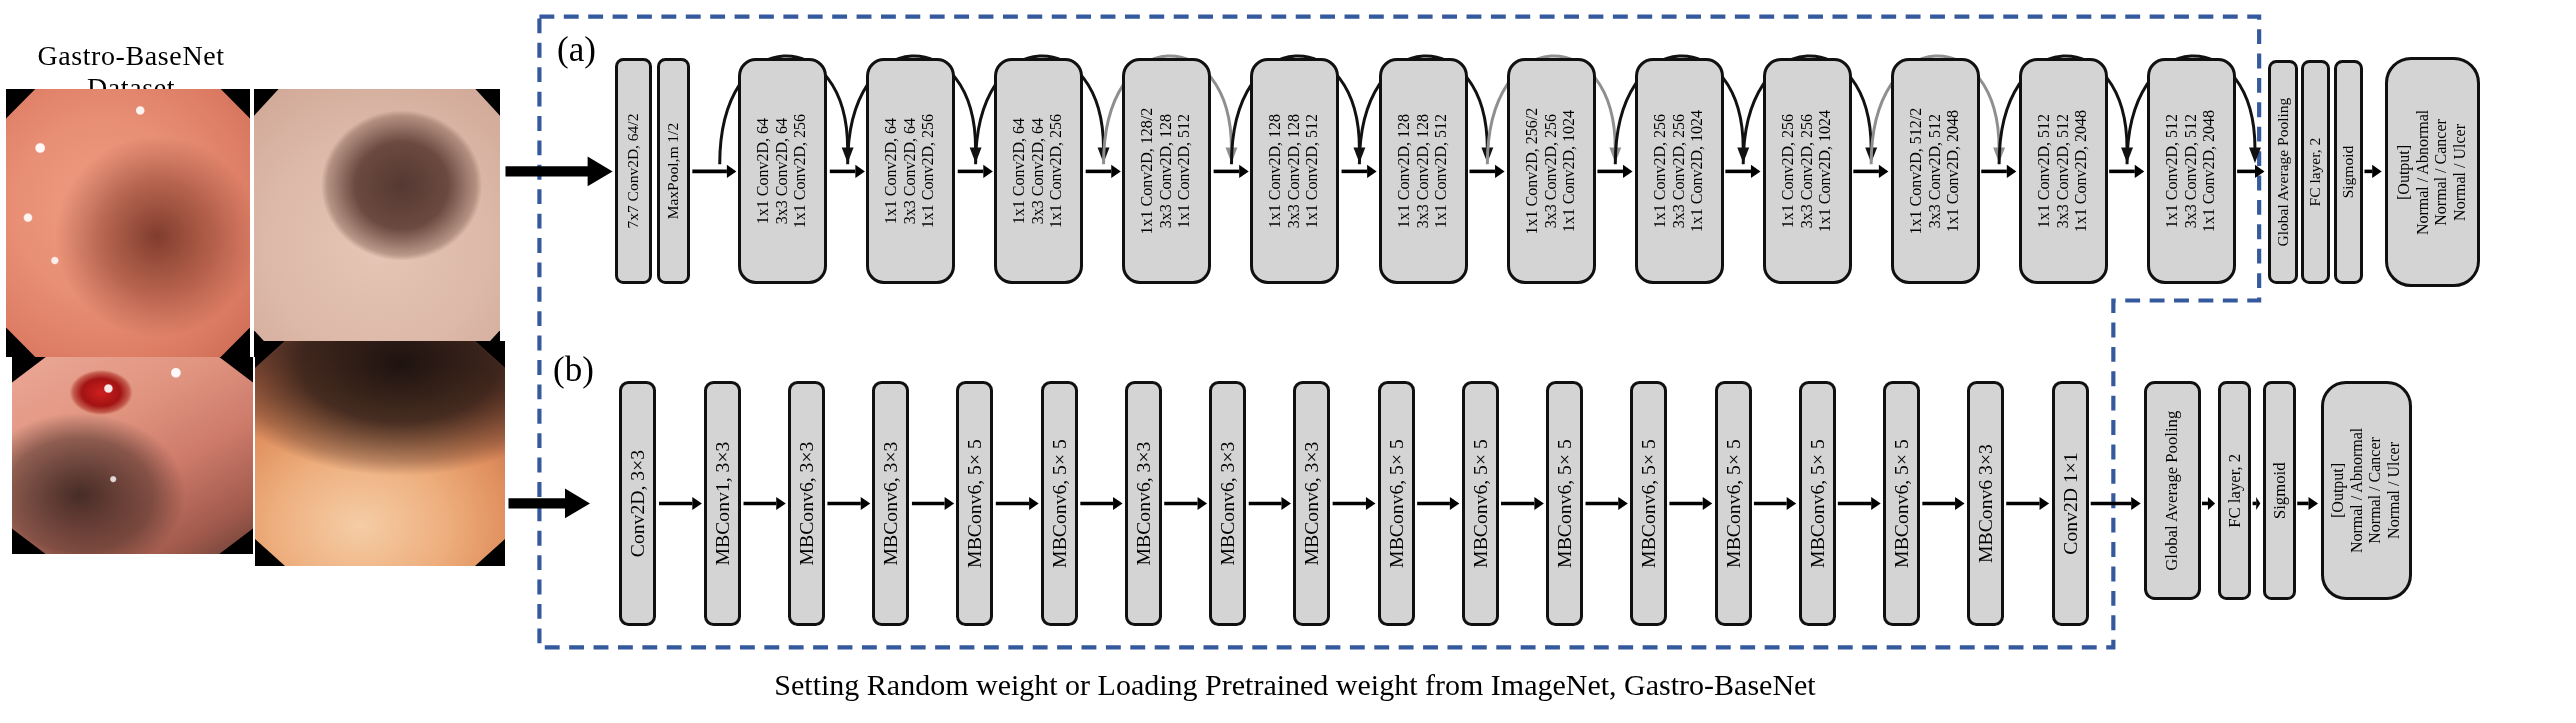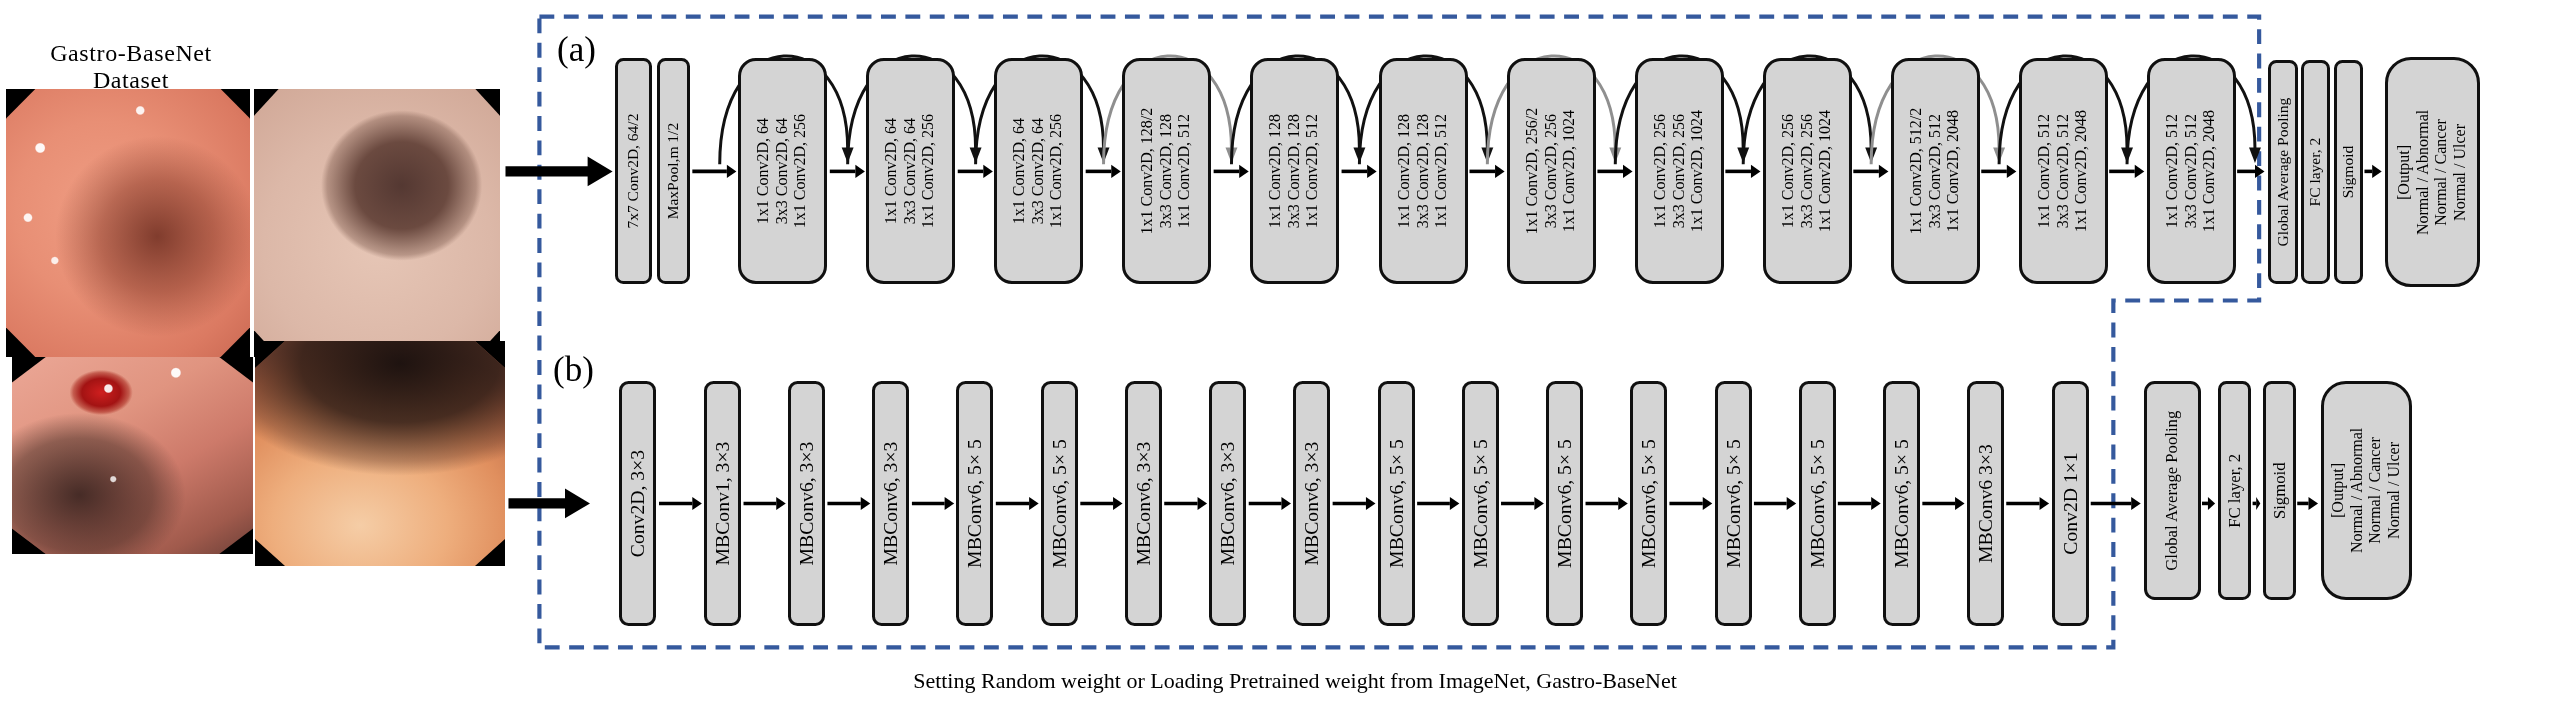--- a/index.html
+++ b/index.html
@@ -1,22 +1,22 @@
 <!DOCTYPE html>
 <html style="font-size:9.5px"><head>
 <meta charset="utf-8">
 <style>
   html,body{margin:0;padding:0;background:#ffffff;}
   #stage{position:relative;width:2576px;height:723px;background:#ffffff;overflow:hidden;
          font-family:"Liberation Serif",serif;}
   .title{position:absolute;left:12px;top:40px;width:238px;text-align:center;
-         font-size:24px;color:#000;letter-spacing:0.6px;}
+         font-size:28px;color:#000;letter-spacing:0.6px;}
   .panel-label{position:absolute;font-size:35px;color:#000;}
   .caption{position:absolute;left:476px;top:668px;width:1638px;text-align:center;
-           font-size:22px;color:#000;}
+           font-size:30px;color:#000;}
   .photo{position:absolute;background:#000;overflow:hidden;}
   .photo .ph{position:absolute;left:0;top:0;right:0;bottom:0;}
   #ph1 .ph{clip-path:polygon(12% 0,88% 0,100% 11%,100% 89%,88% 100%,12% 100%,0 89%,0 11%);
     background:
       radial-gradient(circle at 14% 22%, rgba(255,255,255,.95) 0 4.2px, rgba(255,255,255,0) 5.4px),
       radial-gradient(circle at 9% 48%, rgba(255,255,255,.9) 0 3.6px, rgba(255,255,255,0) 4.8px),
       radial-gradient(circle at 20% 64%, rgba(255,255,255,.85) 0 3px, rgba(255,255,255,0) 4.2px),
       radial-gradient(circle at 55% 8%, rgba(255,255,255,.9) 0 3.6px, rgba(255,255,255,0) 4.8px),
       radial-gradient(58% 52% at 62% 55%, rgba(110,45,32,.85) 0%, rgba(140,62,45,.55) 40%, rgba(150,70,50,0) 72%),
       radial-gradient(120% 110% at 40% 45%, #ef9d83 0%, #e88f75 30%, #db7a62 55%, #c2604b 78%, #9c4534 100%);}

